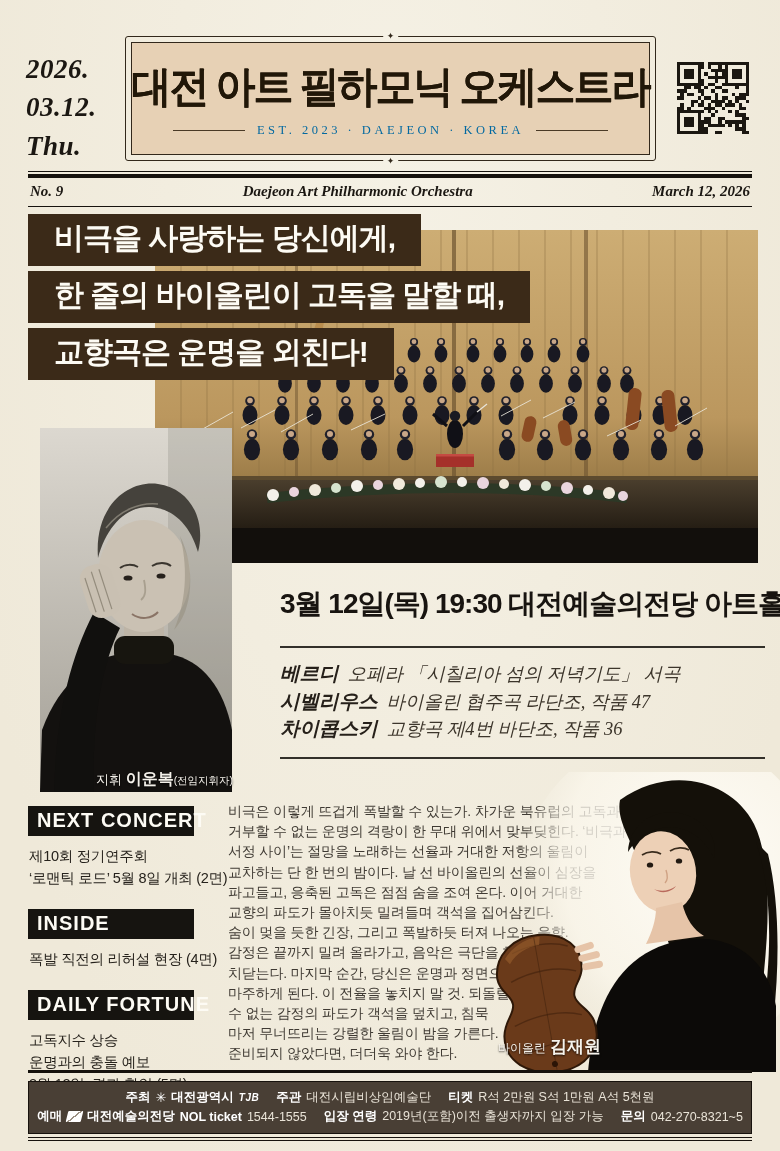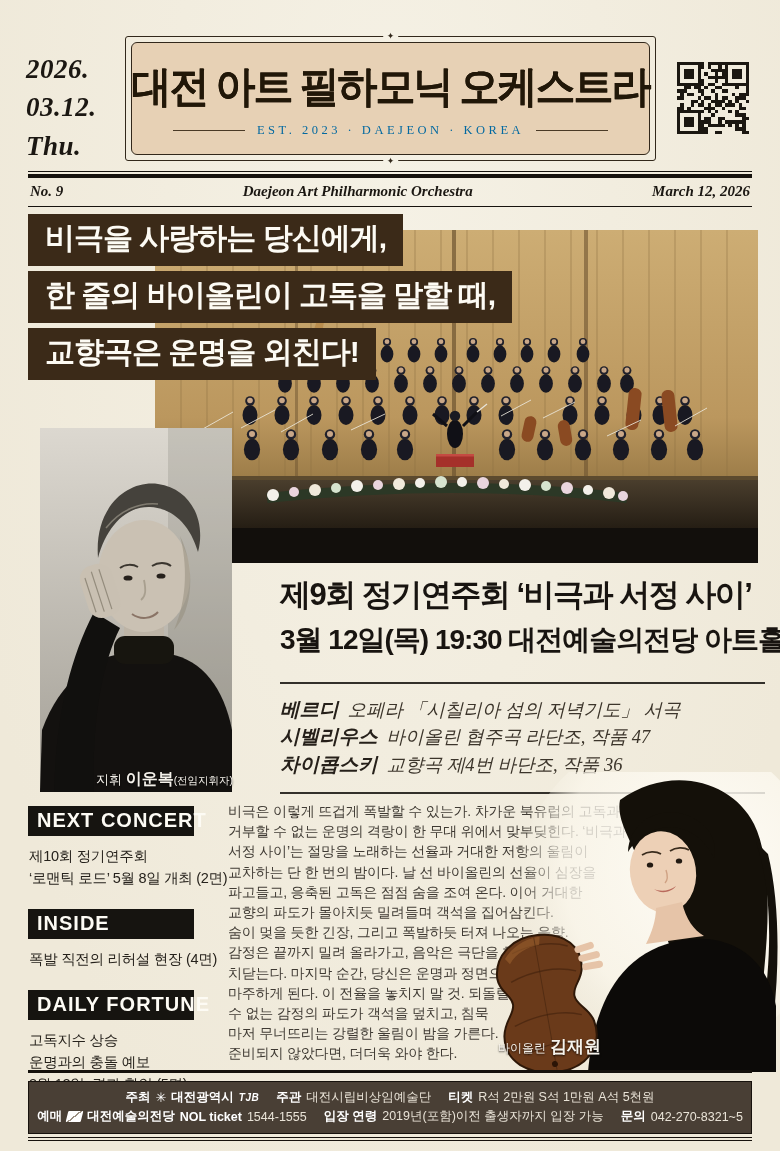--- a/index.html
+++ b/index.html
@@ -6,21 +6,21 @@
   .page{position:relative;width:780px;height:1151px;margin:0 auto;overflow:hidden;
     background:radial-gradient(ellipse at 50% 18%,var(--paper,#f5f1e5) 0%,var(--paper2,#efe9d9) 80%);
     font-family:"Liberation Sans",sans-serif;color:var(--ink,#17130e);}
   
   .date-block{position:absolute;left:26px;top:50px;font-family:"Liberation Serif",serif;
     font-weight:bold;font-style:italic;font-size:27px;line-height:1.42;letter-spacing:.5px;
     white-space:pre-line;color:#1b1712;}
   .masthead-box{position:absolute;left:125px;top:36px;width:531px;height:125px;
     border:1.5px solid #32281b;padding:5px;box-sizing:border-box;border-radius:3px;}
   .masthead-inner{width:100%;height:100%;background:var(--masthead_fill,#e7d1b5);
-    border:1.2px solid #32281b;border-radius:6px;display:flex;flex-direction:column;
+    border:1.2px solid #32281b;border-radius:0;display:flex;flex-direction:column;
     align-items:center;justify-content:center;box-sizing:border-box;}
   .masthead-title{font-family:"Liberation Serif",serif;font-weight:900;font-size:40px;
     letter-spacing:-2px;color:#211708;transform:scaleY(1.06);white-space:nowrap;
     text-shadow:0 0 .6px #211708;}
   .est-line{display:flex;align-items:center;gap:12px;margin-top:9px;
     font-family:"Liberation Serif",serif;font-size:12.5px;letter-spacing:3.5px;color:#0369a1;}
   .est-line::before,.est-line::after{content:"";width:72px;height:1.5px;background:#4a3a26;}
   .orn{position:absolute;left:50%;transform:translateX(-50%);font-size:9px;color:#32281b;
     background:var(--paper,#f5f1e5);padding:0 4px;line-height:8px;}
   .orn.top{top:-5px}.orn.bot{bottom:-5px}
@@ -31,21 +31,21 @@
   .dateline .thick{height:3.5px;background:#17130e;}
   .dateline-row{display:flex;justify-content:space-between;align-items:center;
     padding:5px 2px 6px;font-family:"Liberation Serif",serif;font-weight:bold;
     font-style:italic;font-size:15px;color:#1b1712;}
   .dateline .thin{height:1.5px;background:#17130e;}
   
   .stage-photo{position:absolute;left:155px;top:230px;width:603px;height:333px;}
   .headline-stack{position:absolute;left:28px;top:214px;display:flex;flex-direction:column;
     align-items:flex-start;gap:5px;z-index:5;}
   .headline-stack span{background:var(--headline_bg,#3b2a18);color:#fdfbf4;font-weight:800;
-    font-size:30px;letter-spacing:-1px;padding:4px 17px 7px;white-space:nowrap;}
+    font-size:30px;letter-spacing:-1px;padding:4px 26px 7px;white-space:nowrap;}
   .portrait{position:absolute;left:40px;top:428px;width:192px;height:364px;z-index:6;}
   .portrait-caption{position:absolute;left:96px;top:769px;width:132px;text-align:right;
     z-index:7;color:#f4f1ea;text-shadow:0 1px 2px rgba(0,0,0,.8);white-space:nowrap;}
   .portrait-caption .role{font-size:13px;}
   .portrait-caption .name{font-size:16px;font-weight:bold;}
   .portrait-caption .note{font-size:10.5px;}
   
   .concert-info{position:absolute;left:280px;top:577px;width:488px;}
   .concert-title{font-size:31px;font-weight:900;letter-spacing:-1.5px;color:#181410;
     line-height:1.15;white-space:nowrap;}
@@ -277,21 +277,20 @@
     <g transform="rotate(-18 60 164)">
       <rect x="44" y="136" width="33" height="54" rx="14" fill="#c9c0b2"></rect>
       <path d="M50,146 V182 M58,142 V184 M66,142 V184" stroke="#948c7d" stroke-width="1.2"></path>
     </g>
   </svg>
   <div class="portrait-caption">
     <span class="role">지휘 </span><span class="name">이운복</span><span class="note">(전임지휘자)</span>
   </div>
 
   <div class="concert-info">
-    <div class="concert-title">제9회 정기연주회 ‘비극과 서정 사이’</div>
     <div class="concert-when">3월 12일(목) 19:30 대전예술의전당 아트홀</div>
     <div class="concert-rule rule-a"></div>
     <div class="program">
       <div class="program-row">
         <span class="composer">베르디</span><span class="piece">오페라 「시칠리아 섬의 저녁기도」 서곡</span>
       </div>
       <div class="program-row">
         <span class="composer">시벨리우스</span><span class="piece">바이올린 협주곡 라단조, 작품 47</span>
       </div>
       <div class="program-row">

